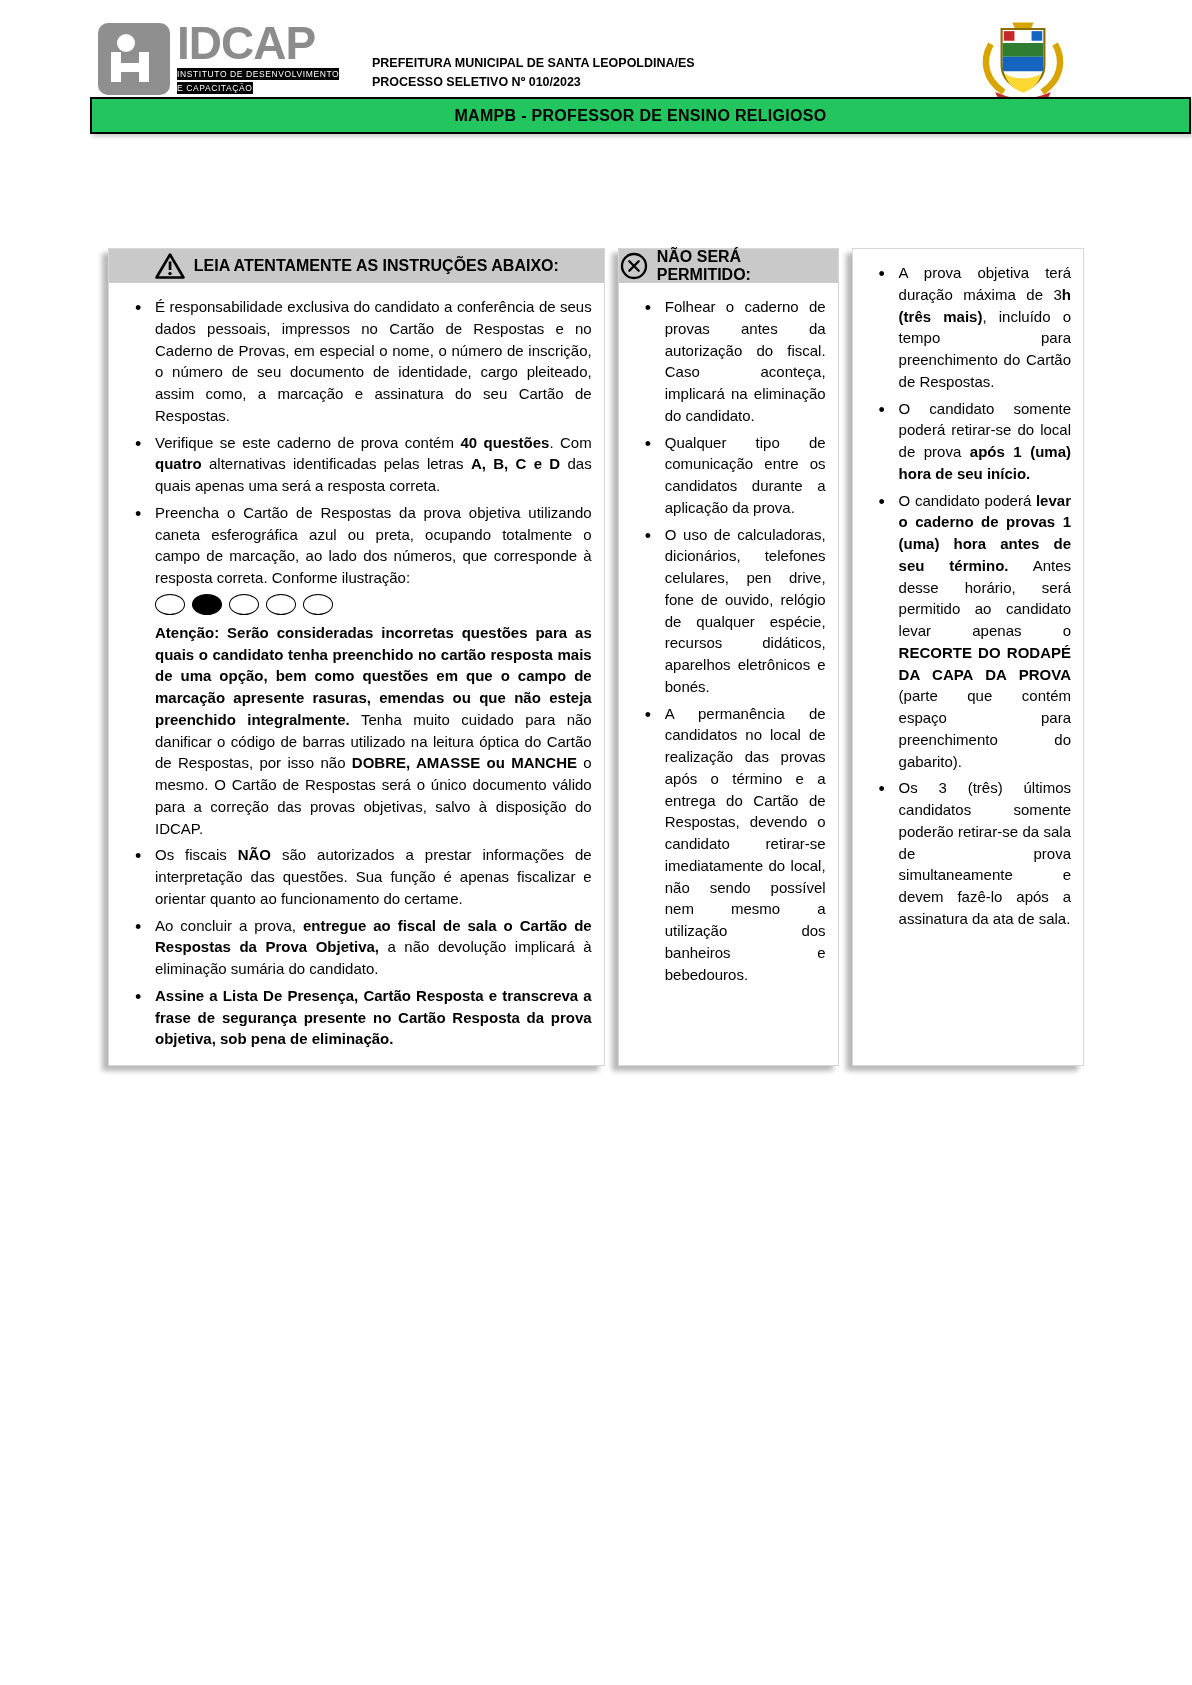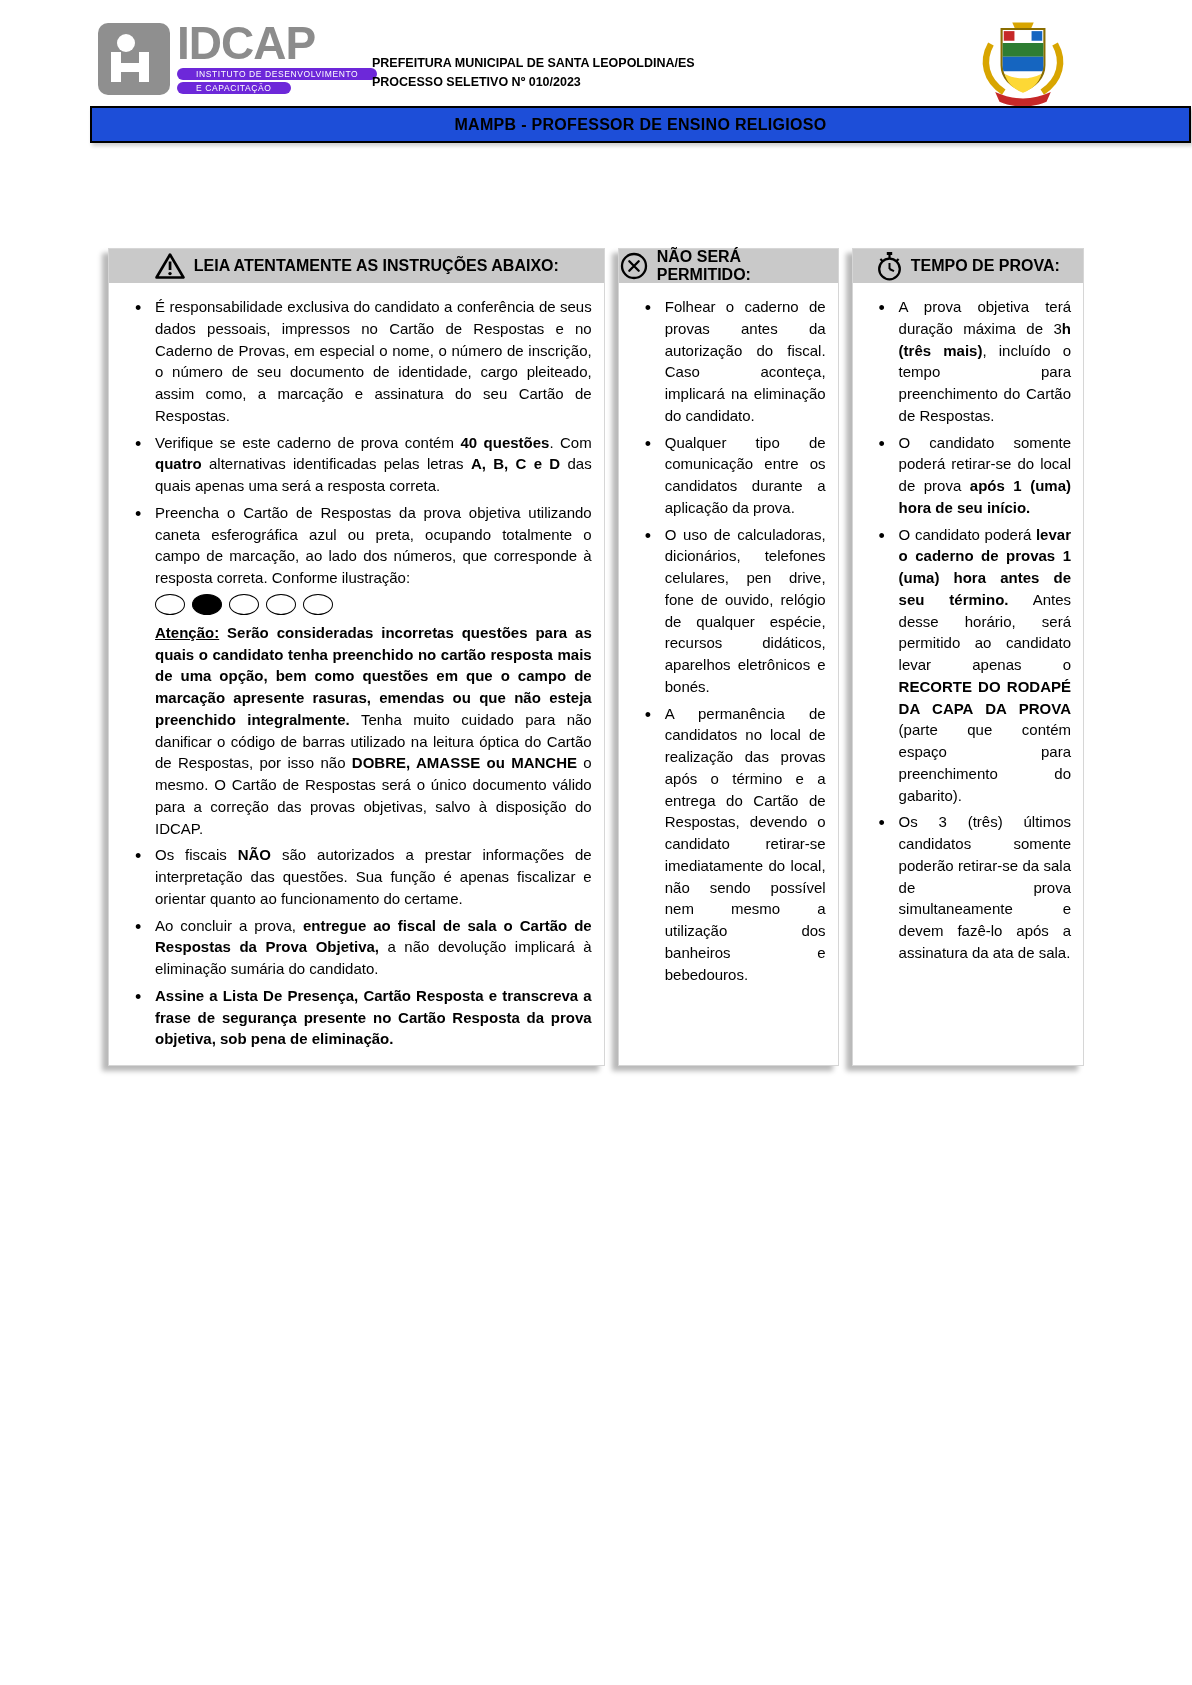--- a/index.html
+++ b/index.html
@@ -4,43 +4,43 @@
 <style>
   html,body{margin:0;padding:0;background:#fff;}
   .page{position:relative;width:1192px;height:1180px;background:#fff;overflow:hidden;
         font-family:"Liberation Sans",sans-serif;color:#000;margin-left:42px;}
 
   
   .top-header{position:absolute;top:10px;left:0;width:100%;height:100px;}
   .logo{position:absolute;left:55px;top:12px;display:flex;align-items:flex-start;gap:6px;}
   .logo-text-col{display:flex;flex-direction:column;}
   .logo-name{font-size:46px;font-weight:bold;color:#8c8c8c;line-height:0.95;letter-spacing:-1px;}
-  .logo-sub{background:#6d28d9;color:#fff;font-size:8.5px;letter-spacing:.6px;padding:1px 19px;margin-top:2px;display:inline-block;width:max-content;border-radius:6px;}
+  .logo-sub{background:#000000;color:#fff;font-size:8.5px;letter-spacing:.6px;padding:1px 0;margin-top:2px;display:inline-block;width:max-content;}
   .org-block{position:absolute;left:330px;top:44px;width:440px;text-align:left;font-weight:bold;font-size:12.5px;line-height:1.5;}
   .crest{position:absolute;left:933px;top:4px;}
 
   
-  .title-bar{position:absolute;top:106px;left:48px;width:1097px;height:33px;border:2px solid #000;
+  .title-bar{position:absolute;top:97px;left:48px;width:1097px;height:33px;border:2px solid #000;
              display:flex;align-items:center;justify-content:center;font-weight:bold;font-size:16px;
-             letter-spacing:.3px;background:#1d4ed8;box-shadow:2px 3px 4px #cfcfcf;}
+             letter-spacing:.3px;background:#22c55e;box-shadow:2px 3px 4px #cfcfcf;}
 
   
   .content{position:absolute;top:248px;left:66px;width:976px;display:flex;flex-direction:row;gap:13px;}
   .box{background:#fff;border:1px solid #d6d6d6;box-shadow:-6px 5px 5px #b9b9b9;}
   .box-header{height:34px;background:#c9c9c9;display:flex;align-items:center;justify-content:center;gap:8px;
               font-weight:bold;font-size:16px;}
   .box-header svg{display:block;}
   .box-body{padding:8px 12px 10px 6px;}
   ul.bullets{margin:0;padding:0;list-style:none;}
   ul.bullets li{position:relative;padding-left:40px;margin:5px 0;text-align:justify;
                 font-size:15px;line-height:1.45;}
   ul.bullets li::before{content:"\2022";position:absolute;left:20px;top:-1px;font-size:18px;}
   ul.bullets li.no-bullet::before{content:"";}
   .bold{font-weight:bold;}
-  .underline{text-decoration:underline;}
+  .underline{}
   .bubble-row{display:block;margin-top:4px;height:24px;}
   .bubble{display:inline-block;width:30px;height:21px;border:1.7px solid #000;border-radius:50%;
           margin-right:7px;vertical-align:middle;box-sizing:border-box;background:#fff;}
   .bubble.filled{background:#000;}
 
   
   .cut-line{position:absolute;top:1271px;left:36px;width:1028px;border-top:2.5px dashed #3a3a3a;}
 
   
   .grid-wrap{position:absolute;top:1291px;left:66px;width:1061px;}
@@ -140,34 +140,20 @@
         <ul class="bullets">
             <li><span>Folhear o caderno de provas antes da autorização do fiscal. Caso aconteça, implicará na eliminação do candidato.</span></li>
             <li><span>Qualquer tipo de comunicação entre os candidatos durante a aplicação da prova.</span></li>
             <li><span>O uso de calculadoras, dicionários, telefones celulares, pen drive, fone de ouvido, relógio de qualquer espécie, recursos didáticos, aparelhos eletrônicos e bonés.</span></li>
             <li><span>A permanência de candidatos no local de realização das provas após o término e a entrega do Cartão de Respostas, devendo o candidato retirar-se imediatamente do local, não sendo possível nem mesmo a utilização dos banheiros e bebedouros.</span></li>
           </ul>
       </div>
     </section>
 
     <section class="box">
-      <div class="box-header">
-        <span>
-          <svg width="27" height="31" viewBox="0 0 27 31">
-            <rect x="10.8" y="1" width="5.4" height="3" fill="#000"></rect>
-            <line x1="13.5" y1="4" x2="13.5" y2="7.4" stroke="#000" stroke-width="2.2"></line>
-            <circle cx="13.5" cy="18" r="10.3" fill="none" stroke="#000" stroke-width="2.3"></circle>
-            <line x1="13.5" y1="18" x2="13.5" y2="12" stroke="#000" stroke-width="2"></line>
-            <line x1="13.5" y1="18" x2="18" y2="20.2" stroke="#000" stroke-width="2"></line>
-            <line x1="4.4" y1="8" x2="7" y2="10.5" stroke="#000" stroke-width="2.2"></line>
-            <line x1="22.6" y1="8" x2="20" y2="10.5" stroke="#000" stroke-width="2.2"></line>
-          </svg>
-        </span>
-        <span>TEMPO DE PROVA:</span>
-      </div>
       <div class="box-body">
         <ul class="bullets">
             <li><span>A prova objetiva terá duração máxima de 3</span><span class="bold">h (três mais)</span><span>, incluído o tempo para preenchimento do Cartão de Respostas.</span></li>
             <li><span>O candidato somente poderá retirar-se do local de prova </span><span class="bold">após 1 (uma) hora de seu início.</span></li>
             <li><span>O candidato poderá </span><span class="bold">levar o caderno de provas 1 (uma) hora antes de seu término.</span><span> Antes desse horário, será permitido ao candidato levar apenas o </span><span class="bold">RECORTE DO RODAPÉ DA CAPA DA PROVA</span><span> (parte que contém espaço para preenchimento do gabarito).</span></li>
             <li><span>Os 3 (três) últimos candidatos somente poderão retirar-se da sala de prova simultaneamente e devem fazê-lo após a assinatura da ata de sala.</span></li>
           </ul>
       </div>
     </section>
 

